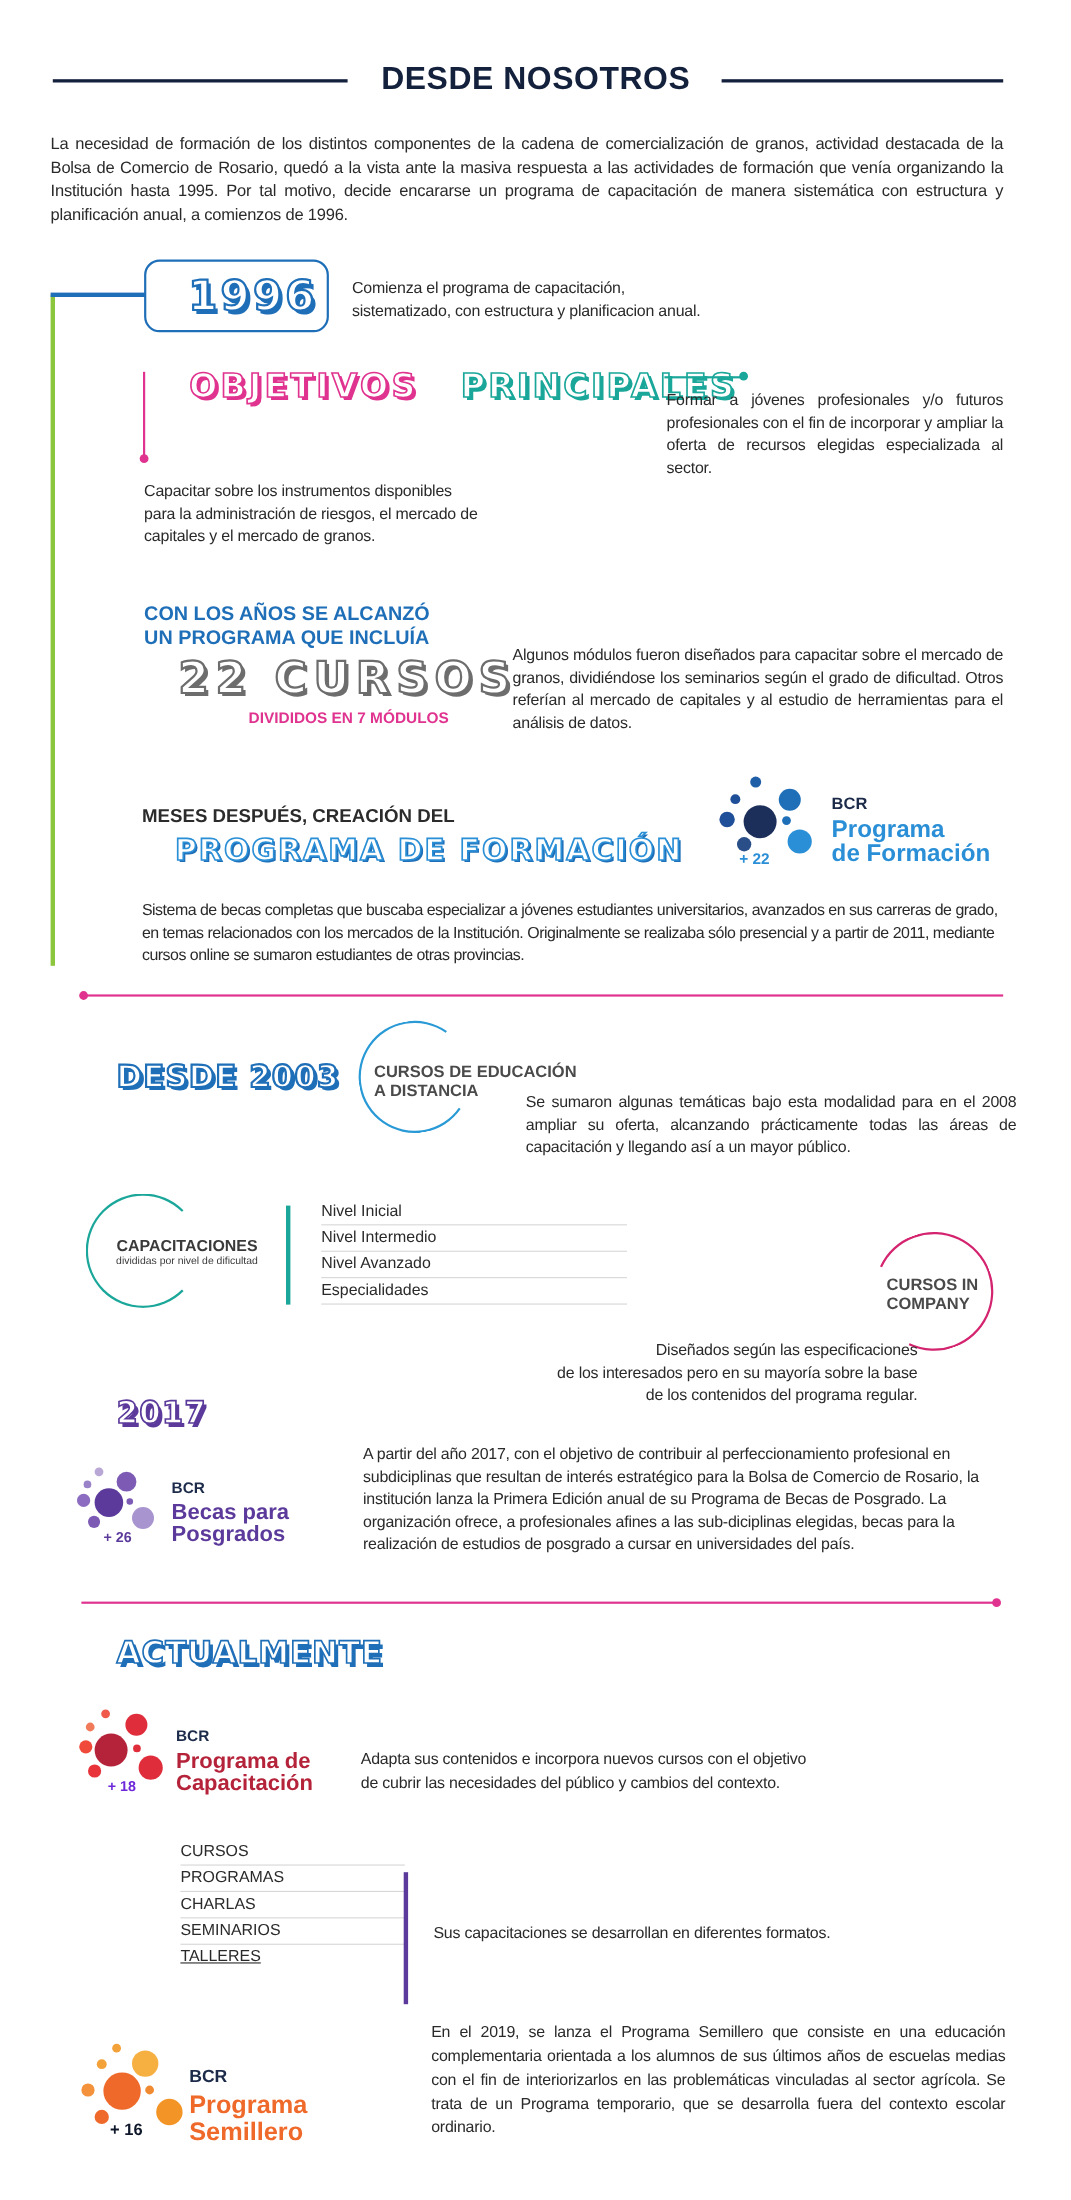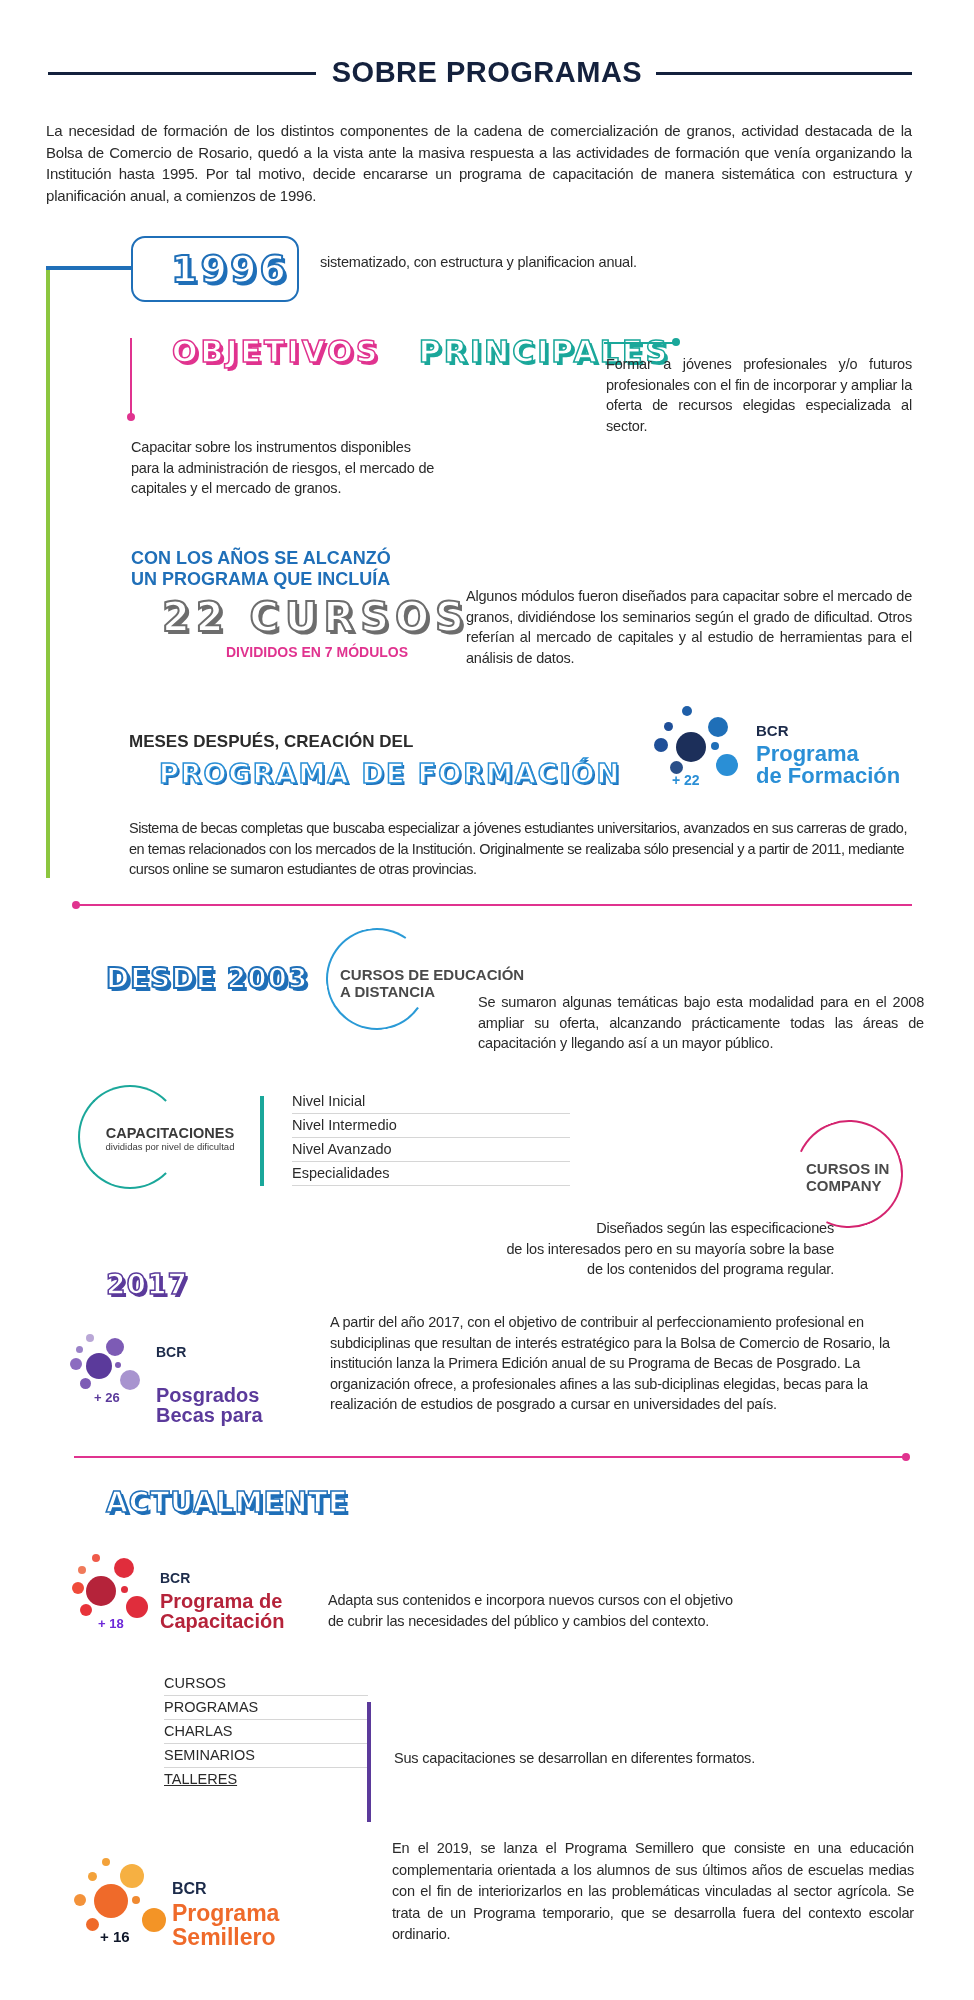--- a/index.html
+++ b/index.html
@@ -46,29 +46,30 @@
   .logo { position: absolute; }
   .dot { position: absolute; border-radius: 50%; }
   .logo-bcr { position: absolute; font-size: 15px; font-weight: bold; color: #1c2b4a; }
   .logo-name { position: absolute; font-size: 22px; font-weight: bold; line-height: 22px; }
   .logo-count { position: absolute; font-size: 14px; font-weight: bold; }
 </style>
 </head>
 <body>
 
 <div class="hdr-line" style="left:48px; width:268px;"></div>
-<h1 class="hdr-title">SOBRE PROGRAMAS</h1>
+<h1 class="hdr-title">DESDE NOSOTROS</h1>
 <div class="hdr-line" style="left:656px; width:256px;"></div>
 
 <p class="abs body-text justify" style="left:46px; top:120px; width:866px; font-size:15px; line-height:21.5px;">La necesidad de formación de los distintos componentes de la cadena de comercialización de granos, actividad destacada de la Bolsa de Comercio de Rosario, quedó a la vista ante la masiva respuesta a las actividades de formación que venía organizando la Institución hasta 1995. Por tal motivo, decide encararse un programa de capacitación de manera sistemática con estructura y planificación anual, a comienzos de 1996.</p>
 
 <div class="green-vline"></div>
 <div class="blue-hline"></div>
 <div class="year-box display disp-blue">1996</div>
 <div class="abs body-text" style="left:320px; top:252px; width:400px;">
+  <div>Comienza el programa de capacitación,</div>
   <div>sistematizado, con estructura y planificacion anual.</div>
 </div>
 
 <div class="abs" style="left:142px; top:334px; font-size:30px; white-space:nowrap;">
   <span class="display disp-pink">OBJETIVOS</span>
   <span class="display disp-teal">PRINCIPALES</span>
 </div>
 <div class="pink-vline"></div>
 <div class="pink-dot" style="left:127px; top:413px;"></div>
 <p class="abs body-text" style="left:131px; top:437px; width:310px;">Capacitar sobre los instrumentos disponibles para la administración de riesgos, el mercado de capitales y el mercado de granos.</p>
@@ -146,21 +147,21 @@
   <div class="dot" style="left:14px; top:6px; width:8px; height:8px; background:#b9a7d6;"></div>
   <div class="dot" style="left:34px; top:10px; width:18px; height:18px; background:#7d5bb5;"></div>
   <div class="dot" style="left:4px; top:18px; width:7px; height:7px; background:#9a82c8;"></div>
   <div class="dot" style="left:14px; top:25px; width:26px; height:26px; background:#5b3a9b;"></div>
   <div class="dot" style="left:-2px; top:30px; width:12px; height:12px; background:#8c6cc0;"></div>
   <div class="dot" style="left:43px; top:34px; width:6px; height:6px; background:#7d5bb5;"></div>
   <div class="dot" style="left:8px; top:50px; width:11px; height:11px; background:#7d5bb5;"></div>
   <div class="dot" style="left:48px; top:42px; width:20px; height:20px; background:#a894cf;"></div>
   <div class="logo-count" style="left:22px; top:62px; color:#5b3a9b; font-size:13px;">+ 26</div>
   <div class="logo-bcr" style="left:84px; top:16px; font-size:14px;">BCR</div>
-  <div class="logo-name" style="left:84px; top:36px; color:#5b3a9b; font-size:20px;margin-top:40px;">Becas para</div>
+  <div class="logo-name" style="left:84px; top:36px; color:#5b3a9b; font-size:20px;">Becas para</div>
   <div class="logo-name" style="left:84px; top:56px; color:#5b3a9b; font-size:20px;">Posgrados</div>
 </div>
 
 <p class="abs body-text" style="left:330px; top:1312px; width:584px;">A partir del año 2017, con el objetivo de contribuir al perfeccionamiento profesional en subdiciplinas que resultan de interés estratégico para la Bolsa de Comercio de Rosario, la institución lanza la Primera Edición anual de su Programa de Becas de Posgrado. La organización ofrece, a profesionales afines a las sub-diciplinas elegidas, becas para la realización de estudios de posgrado a cursar en universidades del país.</p>
 
 <div class="pink-hline" style="left:74px; top:1456px; width:834px;"></div>
 <div class="pink-dot" style="left:902px; top:1453px;"></div>
 
 <div class="abs display disp-blue" style="left:76px; top:1486px; font-size:28px; letter-spacing:1px; -webkit-text-stroke:1.5px #1f6fb8;">ACTUALMENTE</div>
 

